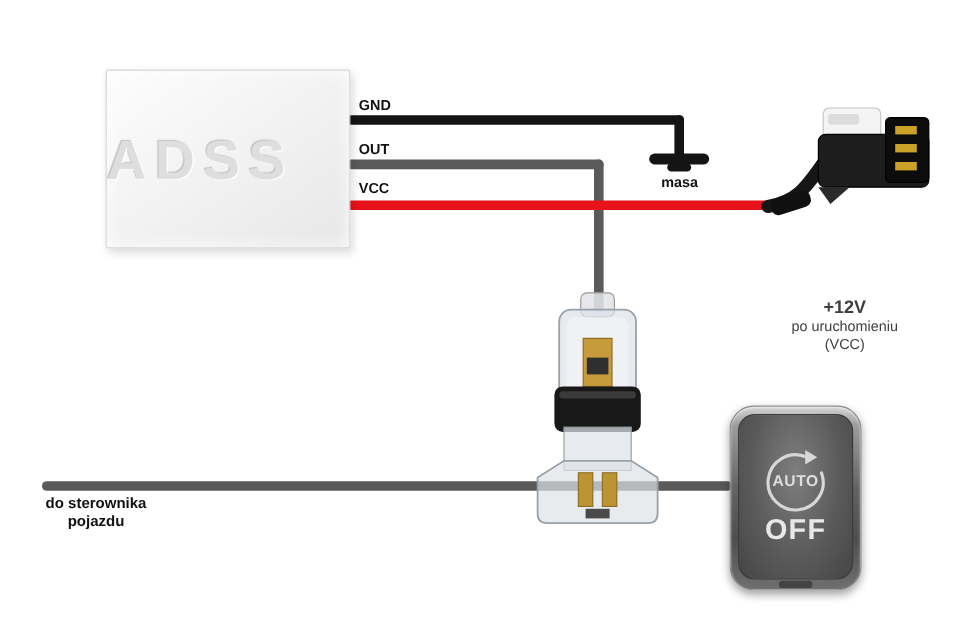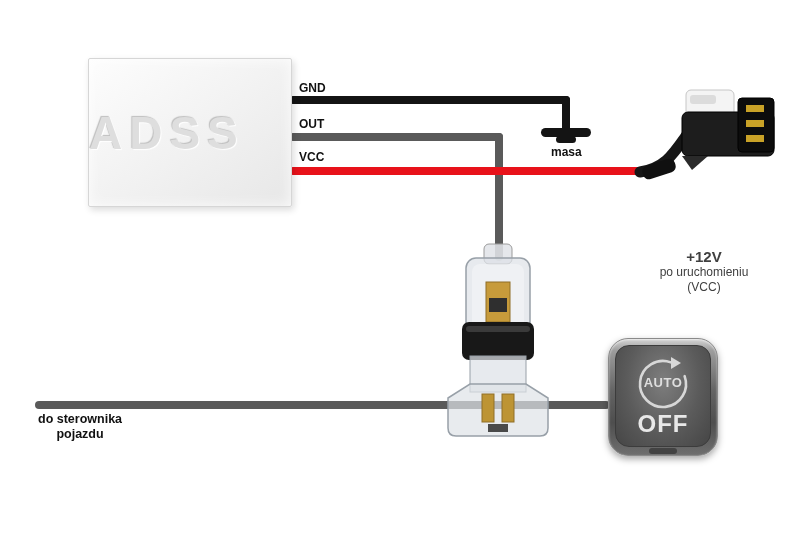--- a/index.html
+++ b/index.html
@@ -39,21 +39,21 @@
   
   .ctrl-block{position:absolute;left:38px;top:412px;color:#111;text-align:center;}
   .ctrl-line{font-size:12.5px;font-weight:bold;line-height:1.2;}
 
   
   .fuse-tap{position:absolute;left:612px;top:86px;}
   .splice{position:absolute;left:444px;top:238px;}
 
   
   .autooff{
-    position:absolute;left:608px;top:338px;width:110px;height:118px;
+    position:absolute;left:608px;top:338px;width:110px;height:154px;
     border-radius:20px;border:1px solid #8a8a8a;box-sizing:border-box;
     background:linear-gradient(180deg,#d4d4d4 0%,#9d9d9d 10%,#636363 45%,#4e4e4e 72%,#6f6f6f 100%);
     box-shadow:0 3px 7px rgba(0,0,0,.35), inset 0 1px 2px rgba(255,255,255,.6);
   }
   .autooff-face{
     position:absolute;left:6px;top:6px;right:6px;bottom:8px;
     border-radius:14px;border:1px solid #3c3c3c;
     background:radial-gradient(ellipse at 50% 35%, #7e7e7e 0%, #5b5b5b 55%, #454545 100%);
     display:flex;flex-direction:column;align-items:center;justify-content:center;gap:1px;
   }

